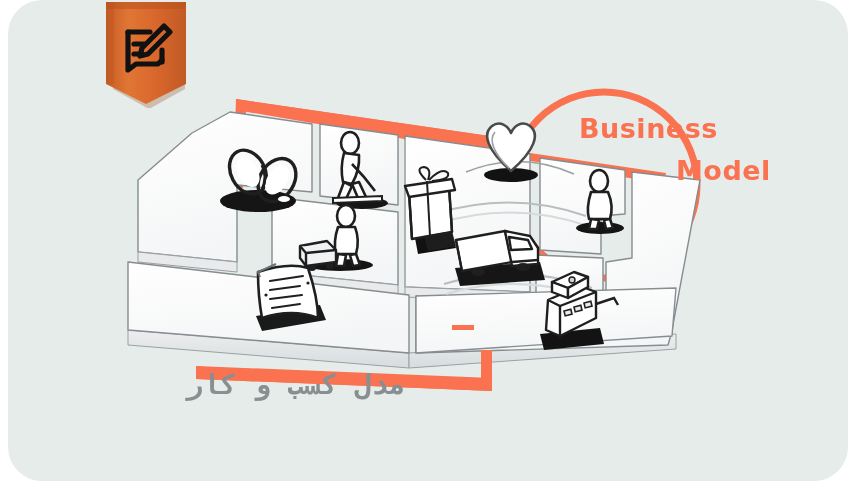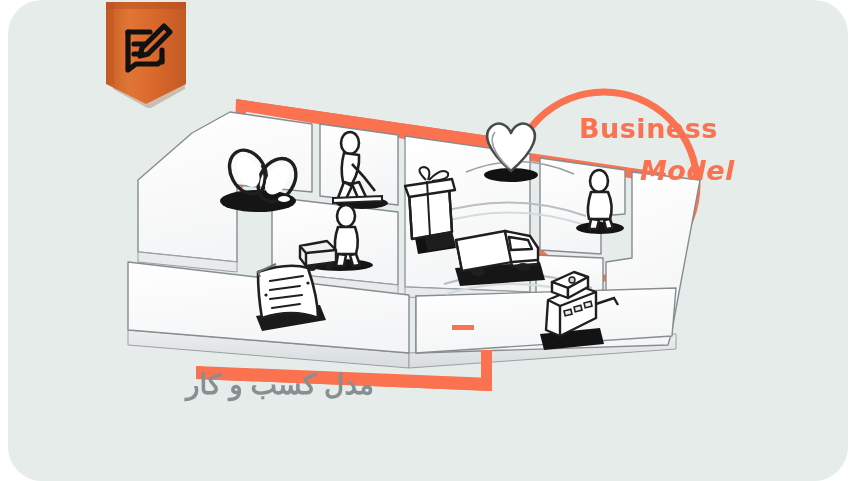--- a/index.html
+++ b/index.html
@@ -4,23 +4,23 @@
 <style>
   html,body{margin:0;padding:0;background:#ffffff;}
   body{width:856px;height:481px;overflow:hidden;font-family:"Liberation Sans",sans-serif;}
   #stage{position:relative;width:856px;height:481px;background:#ffffff;}
   #bg-card{position:absolute;left:8px;top:0px;width:840px;height:481px;background:#e5ecea;border-radius:34px;}
   #art{position:absolute;left:0;top:0;width:856px;height:481px;}
   .ribbon-wrap{position:absolute;left:104px;top:0px;width:84px;height:108px;}
   .biz-label{position:absolute;font-weight:bold;color:#fa7250;letter-spacing:0.5px;
              font-family:"DejaVu Sans","Liberation Sans",sans-serif;margin-left:36px;}
   #label-business{left:543px;top:113px;font-size:27px;}
-  #label-model{left:604px;top:155px;font-size:27px;font-style:italic;}
+  #label-model{left:640px;top:155px;font-size:27px;}
   #label-fa{position:absolute;left:186px;top:368px;font-size:28px;font-weight:bold;color:#878f91;
-            direction:rtl;unicode-bidi:bidi-override;font-family:Liberation Sans, sans-serif;}
+            direction:rtl;unicode-bidi:bidi-override;font-family:Liberation Mono, monospace;}
 </style>
 </head>
 <body>
 
 <div id="stage">
 
   <div id="bg-card"></div>
 
   <svg id="art" viewBox="0 0 856 481">
     <defs>

